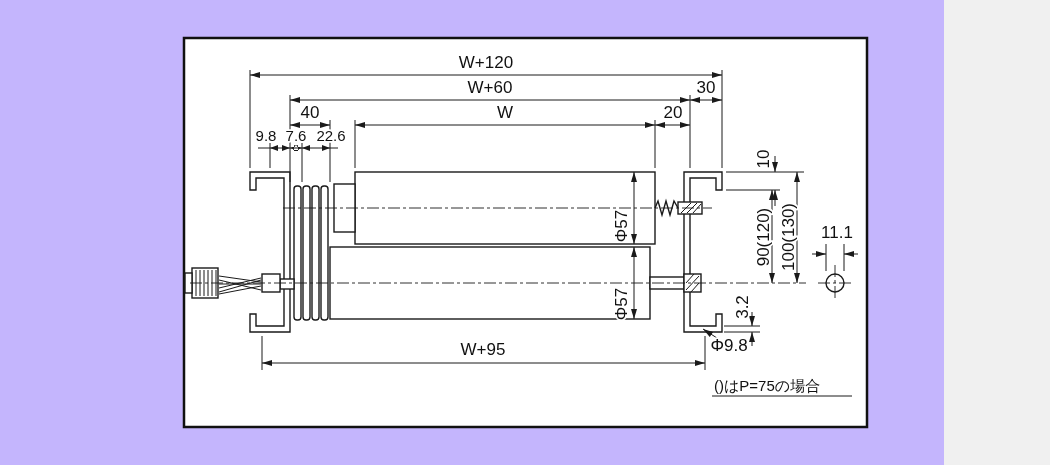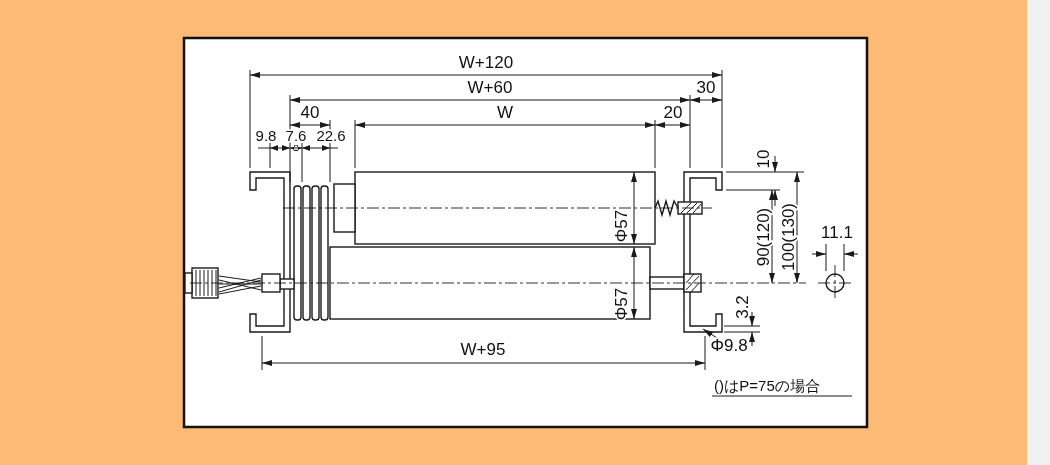--- a/index.html
+++ b/index.html
@@ -1,16 +1,16 @@
 <!DOCTYPE html>
 <html><head>
 <meta charset="utf-8">
 <style>
   html,body{margin:0;padding:0;background:#f0f0f0;}
-  .stage{position:relative;width:1027px;height:465px;background:#fdba74;overflow:hidden;text-align:center;}
+  .stage{position:relative;width:944px;height:465px;background:#c4b5fd;overflow:hidden;text-align:center;}
   svg{display:block;}
   .obj{stroke:#1a1a1a;stroke-width:1.4;fill:#fff;}
   .nofill{fill:none;}
   .thin{stroke:#1a1a1a;stroke-width:1;fill:none;}
   .cl{stroke:#1a1a1a;stroke-width:0.9;fill:none;stroke-dasharray:12 3 3 3;}
   .dln{stroke:#1a1a1a;stroke-width:1;fill:none;}
   .arrowfill{fill:#1a1a1a;stroke:none;}
   text{font-family:"Liberation Sans","DejaVu Sans",sans-serif;}
   .dimtext{font-size:17px;fill:#111;stroke:#fff;stroke-width:3.5px;paint-order:stroke;stroke-linejoin:round;}
   .sm{font-size:15px;}

